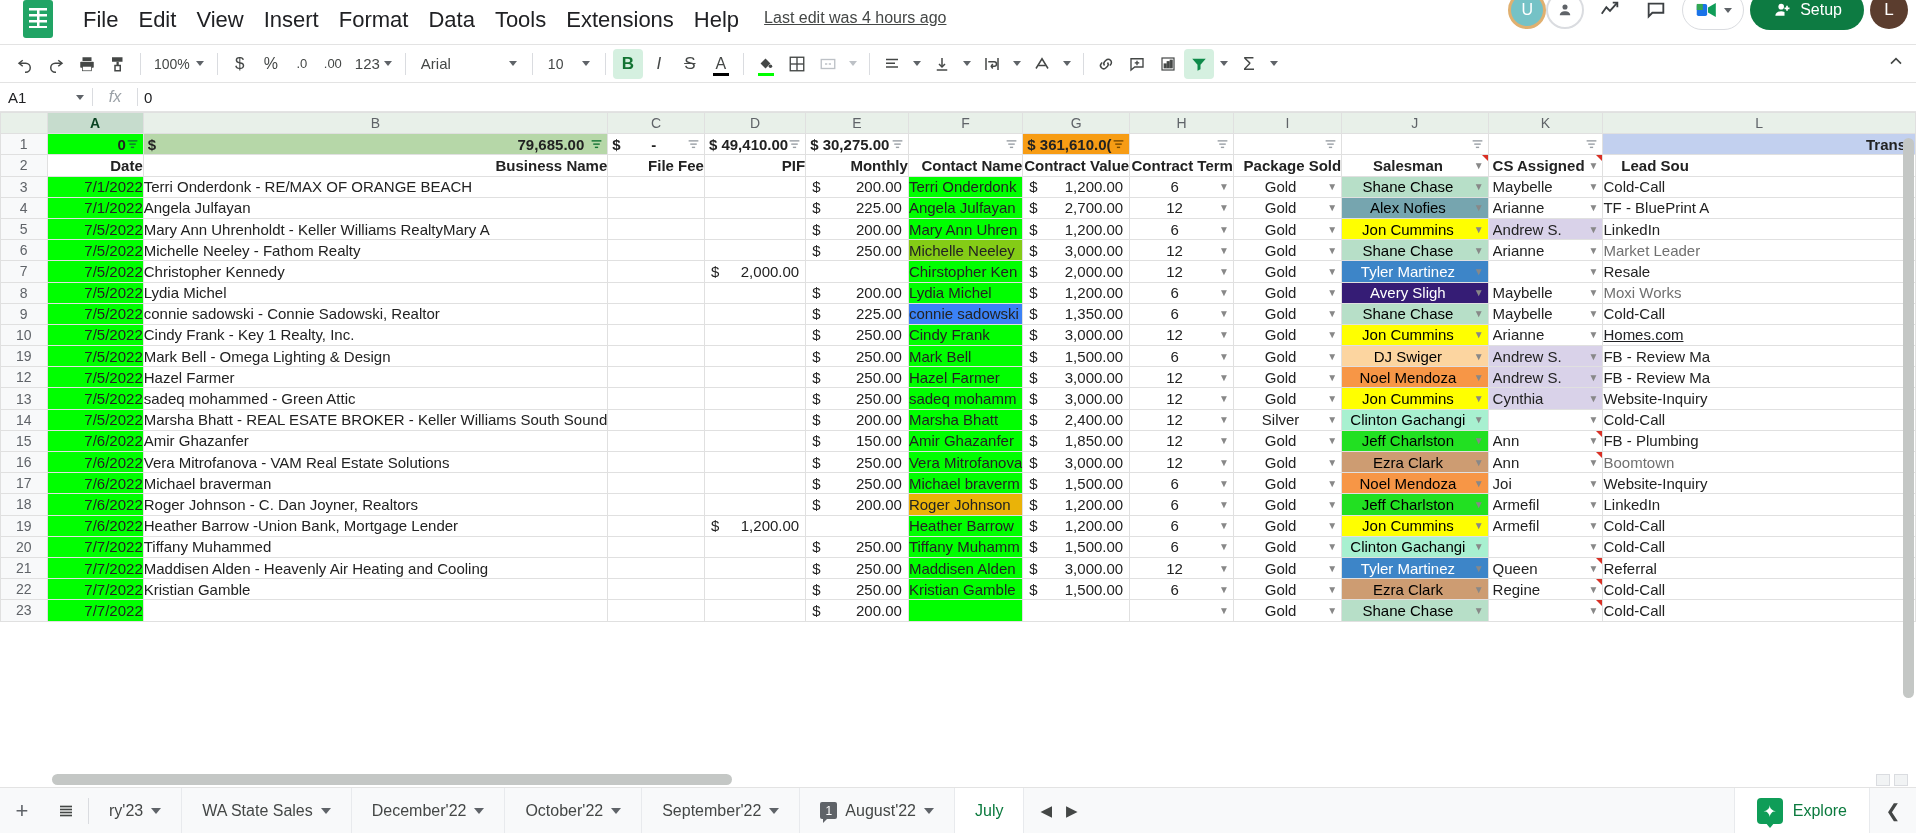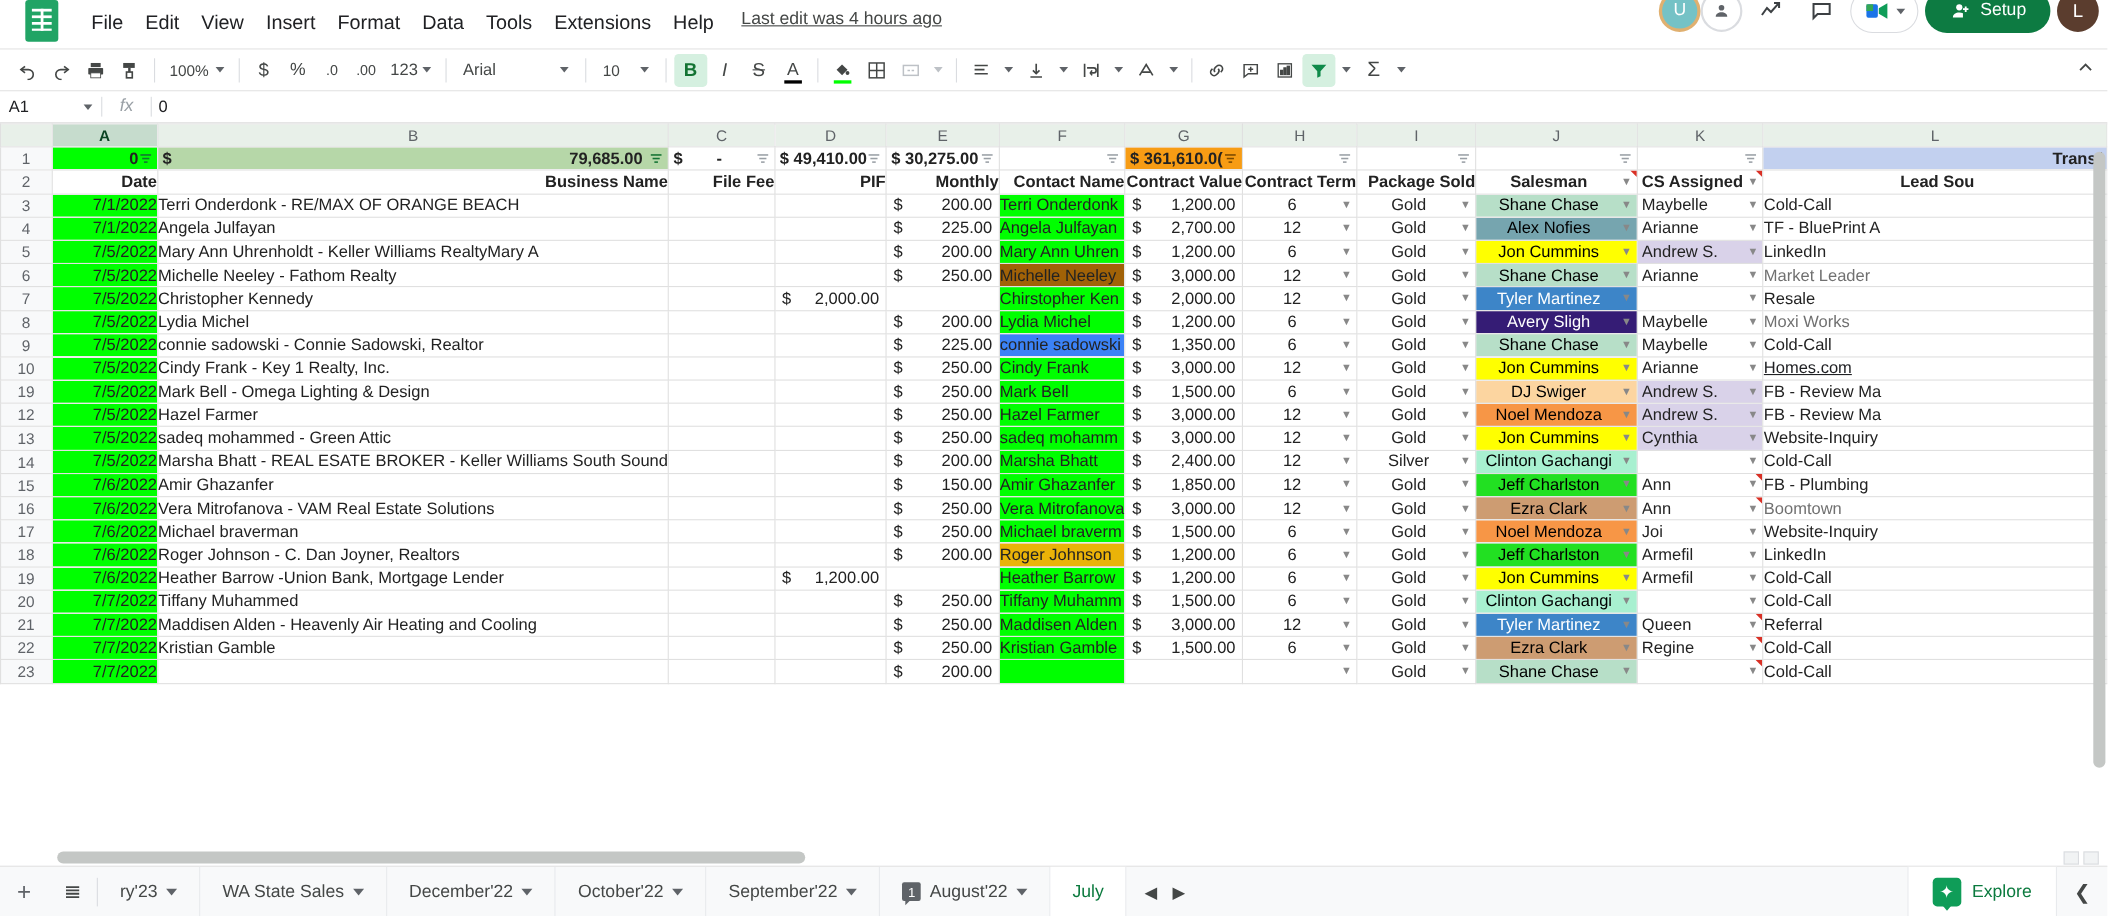--- a/index.html
+++ b/index.html
@@ -25,21 +25,21 @@
     content:""; position:absolute; left:6px; top:8px; width:18px; height:20px;
     background:
       linear-gradient(#fff,#fff) 0 0/100% 2.5px no-repeat,
       linear-gradient(#fff,#fff) 0 6px/100% 2.5px no-repeat,
       linear-gradient(#fff,#fff) 0 12px/100% 2.5px no-repeat,
       linear-gradient(#fff,#fff) 0 18px/100% 2.5px no-repeat,
       linear-gradient(#fff,#fff) 8px 0/2.5px 100% no-repeat;
   }
   .menubar { display:flex; align-items:center; gap:2px; margin-left:14px; margin-top:-4px; }
   .menu-item {
-    font-size:18px; color:#202124; padding:5px 9px; border-radius:4px; cursor:pointer;
+    font-size:22px; color:#202124; padding:5px 9px; border-radius:4px; cursor:pointer;
     white-space:nowrap;
   }
   .last-edit {
     font-size:16px; color:#444746; margin-left:14px; margin-top:-4px;
     text-decoration:underline; cursor:pointer; white-space:nowrap;
   }
   .top-right { position:absolute; right:0; top:-10px; display:flex; align-items:center; gap:6px; }
   .avatar-grp { display:flex; align-items:center; }
   .av {
     width:38px; height:38px; border-radius:50%; display:flex;
@@ -605,21 +605,21 @@
           </td>
           <td class="notemark">
             <div class="ddwrap">
               <span class="bold" style="flex:1;text-align:center">CS Assigned</span>
               <span class="dd">▼</span>
             </div>
           </td>
           <td>
             <div class="ddwrap">
               <span class="dd" style="visibility:hidden">▼</span>
-              <span class="bold" style="flex:1;text-align:center;padding-right:10px">Lead Sou</span>
+              <span class="bold" style="flex:1;text-align:left;padding-right:10px">Lead Sou</span>
             </div>
           </td>
         </tr>
         <tr>
           <td class="rowhdr">3</td>
           <td style="background:#00ff00" class="cell rt">7/1/2022</td>
           <td class="cell">Terri Onderdonk - RE/MAX OF ORANGE BEACH</td>
           <td class="cell"></td>
           <td class="cell"></td>
           <td class="cell">
@@ -756,21 +756,21 @@
           <td style="background:#00ff00" class="cell rt">7/5/2022</td>
           <td class="cell">Michelle Neeley - Fathom Realty</td>
           <td class="cell"></td>
           <td class="cell"></td>
           <td class="cell">
             <div class="money">
               <span>$</span>
               <span>250.00</span>
             </div>
           </td>
-          <td class="cell" style="background:#a16207">Michelle Neeley</td>
+          <td class="cell" style="background:#84cc16">Michelle Neeley</td>
           <td class="cell">
             <div class="money">
               <span>$</span>
               <span>3,000.00</span>
             </div>
           </td>
           <td>
             <div class="ddwrap">
               <span class="txt" style="flex:1;text-align:center">12</span>
               <span class="dd">▼</span>

